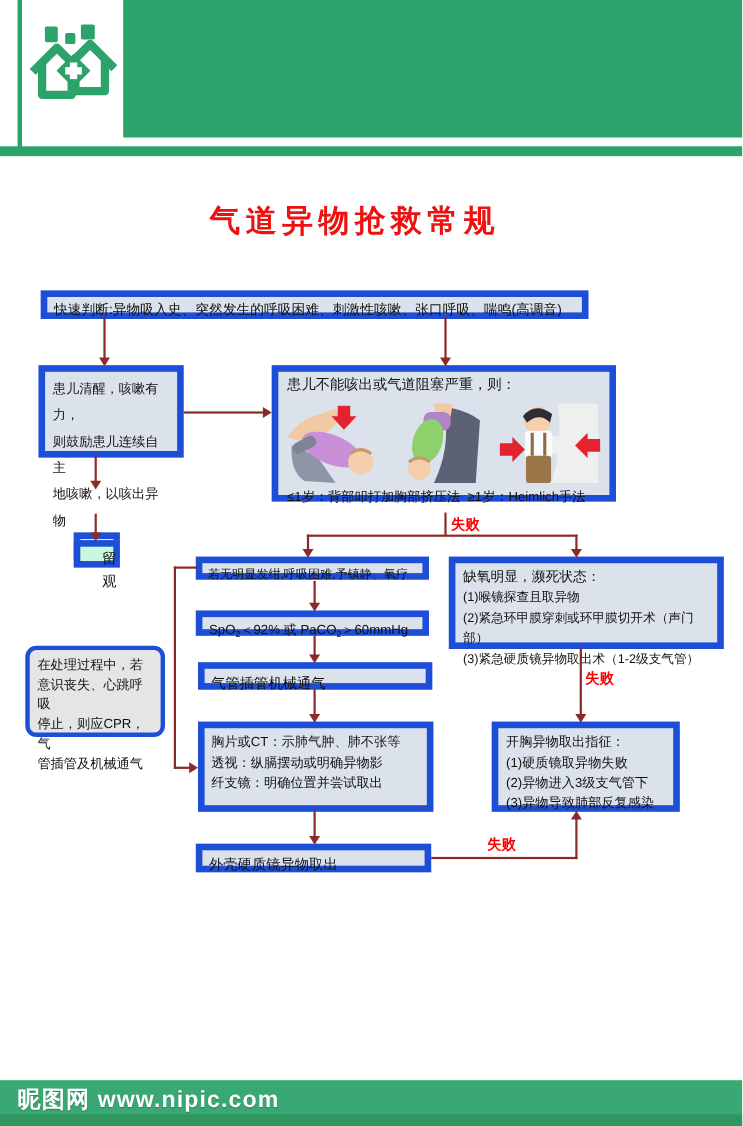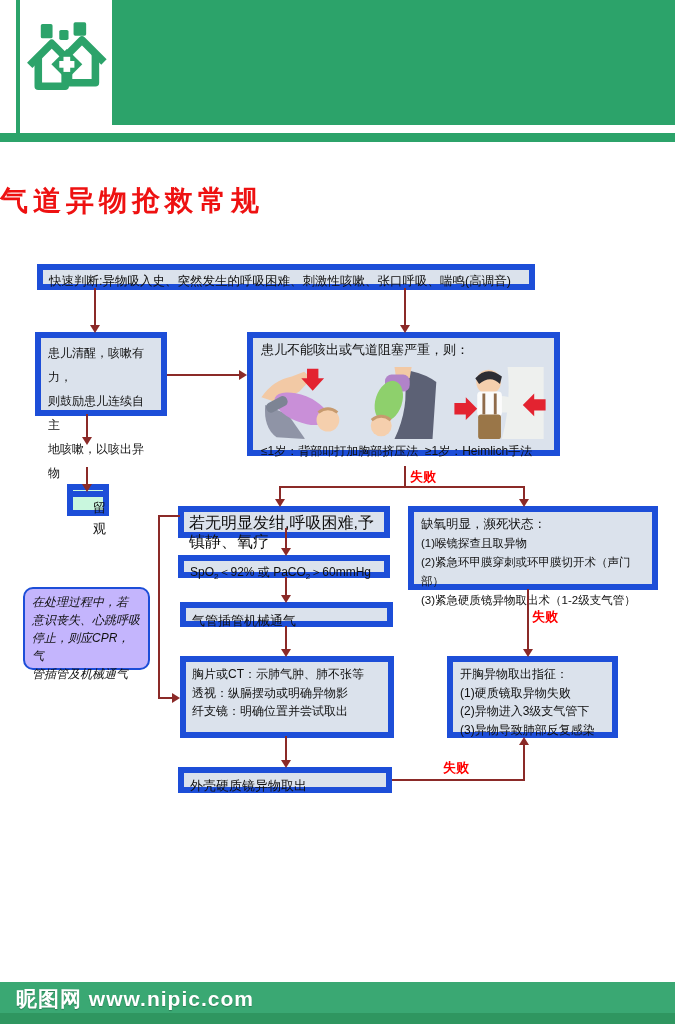--- a/index.html
+++ b/index.html
@@ -3,28 +3,28 @@
 <meta charset="utf-8">
 <style>
   html,body{margin:0;padding:0;background:#ffffff;}
   .page{position:relative;width:675px;height:1024px;background:#fff;overflow:hidden;
         font-family:"Liberation Sans","DejaVu Sans",sans-serif;color:#111;}
   
   .banner{position:absolute;left:112px;top:0;width:563px;height:125px;background:#2ca36a;}
   .v-accent{position:absolute;left:16px;top:0;width:4px;height:134px;background:#2ca36a;}
   .stripe{position:absolute;left:0;top:133px;width:675px;height:9px;background:#2ca36a;}
   .logo{position:absolute;left:24px;top:14px;width:84px;height:94px;}
-  .title{position:absolute;left:0;top:182px;width:645px;
+  .title{position:absolute;left:0;top:182px;width:645px;text-align:center;
          font-size:28px;font-weight:bold;color:#ee1111;letter-spacing:5px;}
   
   .fc{position:absolute;background:#dbe2ec;border:6px solid #1d4ed8;box-sizing:border-box;
       font-size:13px;color:#101010;}
   .mint{background:#c9f7de;text-align:center;}
-  .note{position:absolute;background:#c4b5fd;border:2px solid #1d4ed8;border-radius:10px;
-        box-sizing:border-box;white-space:pre-line;font-style:italic;}
+  .note{position:absolute;background:#e5e5e5;border:4px solid #1d4ed8;border-radius:10px;
+        box-sizing:border-box;white-space:pre-line;}
   .pre{white-space:pre-line;}
   .ln{position:absolute;background:#8b2a28;}
   .arr{position:absolute;width:0;height:0;}
   .arr-d{border-left:5px solid transparent;border-right:5px solid transparent;border-top:8px solid #8b2a28;}
   .arr-u{border-left:5px solid transparent;border-right:5px solid transparent;border-bottom:8px solid #8b2a28;}
   .arr-r{border-top:5px solid transparent;border-bottom:5px solid transparent;border-left:8px solid #8b2a28;}
   .fail{position:absolute;color:#ff0000;font-weight:bold;font-size:13px;}
   .sub{font-size:8px;vertical-align:sub;}
   .imgrow{display:flex;justify-content:space-between;align-items:flex-end;padding:2px 6px 0 6px;height:80px;}
   .imgrow svg{display:block;}
@@ -104,21 +104,21 @@
         <line x1="33" y1="30" x2="33" y2="52" stroke="#8f6b4a" stroke-width="3"></line>
         <line x1="45" y1="30" x2="45" y2="52" stroke="#8f6b4a" stroke-width="3"></line>
         <rect x="27" y="52" width="24" height="26" rx="3" fill="#9a7648"></rect>
         <polygon points="2,40 14,40 14,34 26,46 14,58 14,52 2,52" fill="#e32330"></polygon>
         <polygon points="98,36 86,36 86,30 74,42 86,54 86,48 98,48" fill="#e32330"></polygon>
       </svg>
     </div>
     <div class="cap">≤1岁：背部叩打加胸部挤压法  ≥1岁：Heimlich手法</div>
   </div>
 
-  <div class="fc" style="left:178px;top:506px;width:212px;height:32px;font-size:16px;line-height:19px;padding:1px 5px;">若无明显发绀,呼吸困难,予镇静、氧疗</div>
+  <div class="fc" style="left:178px;top:506px;width:212px;height:21px;font-size:11px;line-height:19px;padding:1px 5px;">若无明显发绀,呼吸困难,予镇静、氧疗</div>
 
   <div class="fc" style="left:408px;top:506px;width:250px;height:84px;padding:3px 7px;font-size:11.5px;line-height:19px;">
     <div style="font-size:12.5px;">缺氧明显，濒死状态：</div>
     <div>(1)喉镜探查且取异物</div>
     <div>(2)紧急环甲膜穿刺或环甲膜切开术（声门部）</div>
     <div>(3)紧急硬质镜异物取出术（1-2级支气管）</div>
   </div>
 
   <div class="fc" style="left:178px;top:555px;width:212px;height:23px;font-size:12px;line-height:18px;padding:2px 6px;">
     <span>SpO</span><span class="sub">2</span><span>＜92% 或 PaCO</span><span class="sub">2</span><span>＞60mmHg</span>

